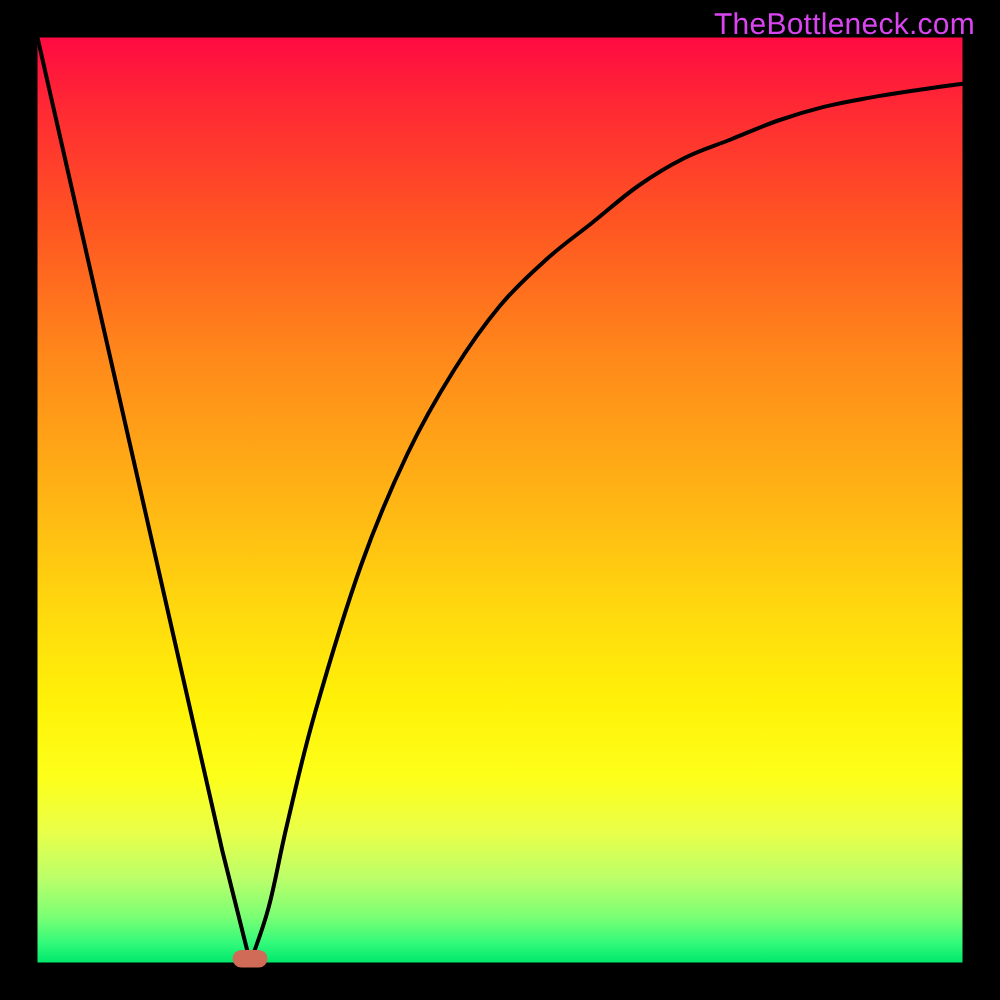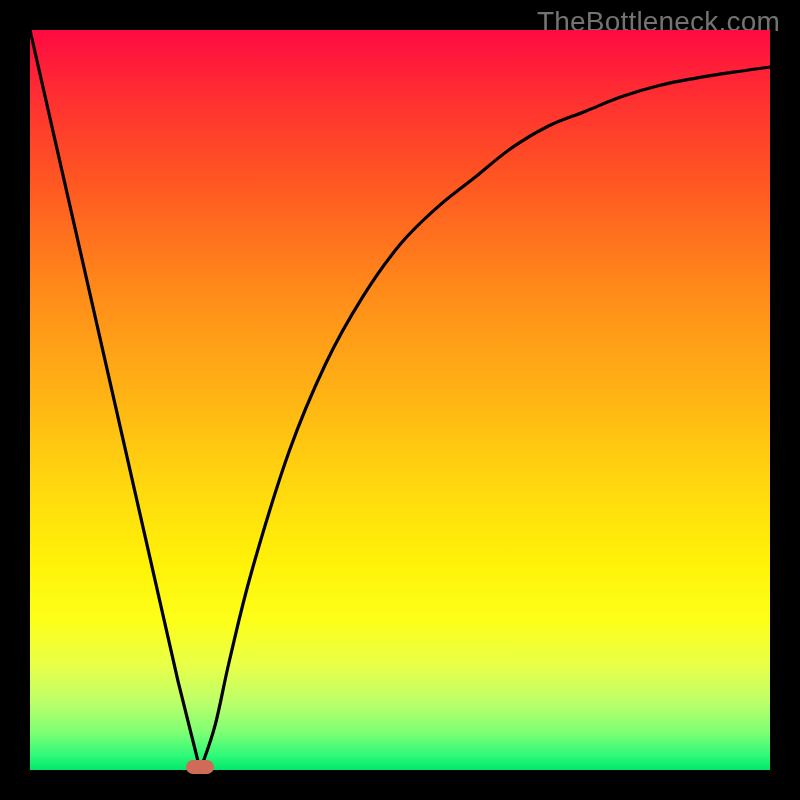--- a/index.html
+++ b/index.html
@@ -35,22 +35,22 @@
       #e8ff4a 86%,
       #baff6a 91%,
       #7cff74 95%,
       #30f97a 98%,
       #00e86b 100%);
   }
   .watermark {
     position: absolute;
     top: 6px;
     right: 20px;
-    color: #737373;
-    font-size: 28px;
+    color: #d946ef;
+    font-size: 24px;
     font-weight: 500;
     letter-spacing: 0.2px;
     user-select: none;
     margin-left: 10px;
   }
   svg.curve {
     position: absolute;
     left: 0;
     top: 0;
     width: 740px;

